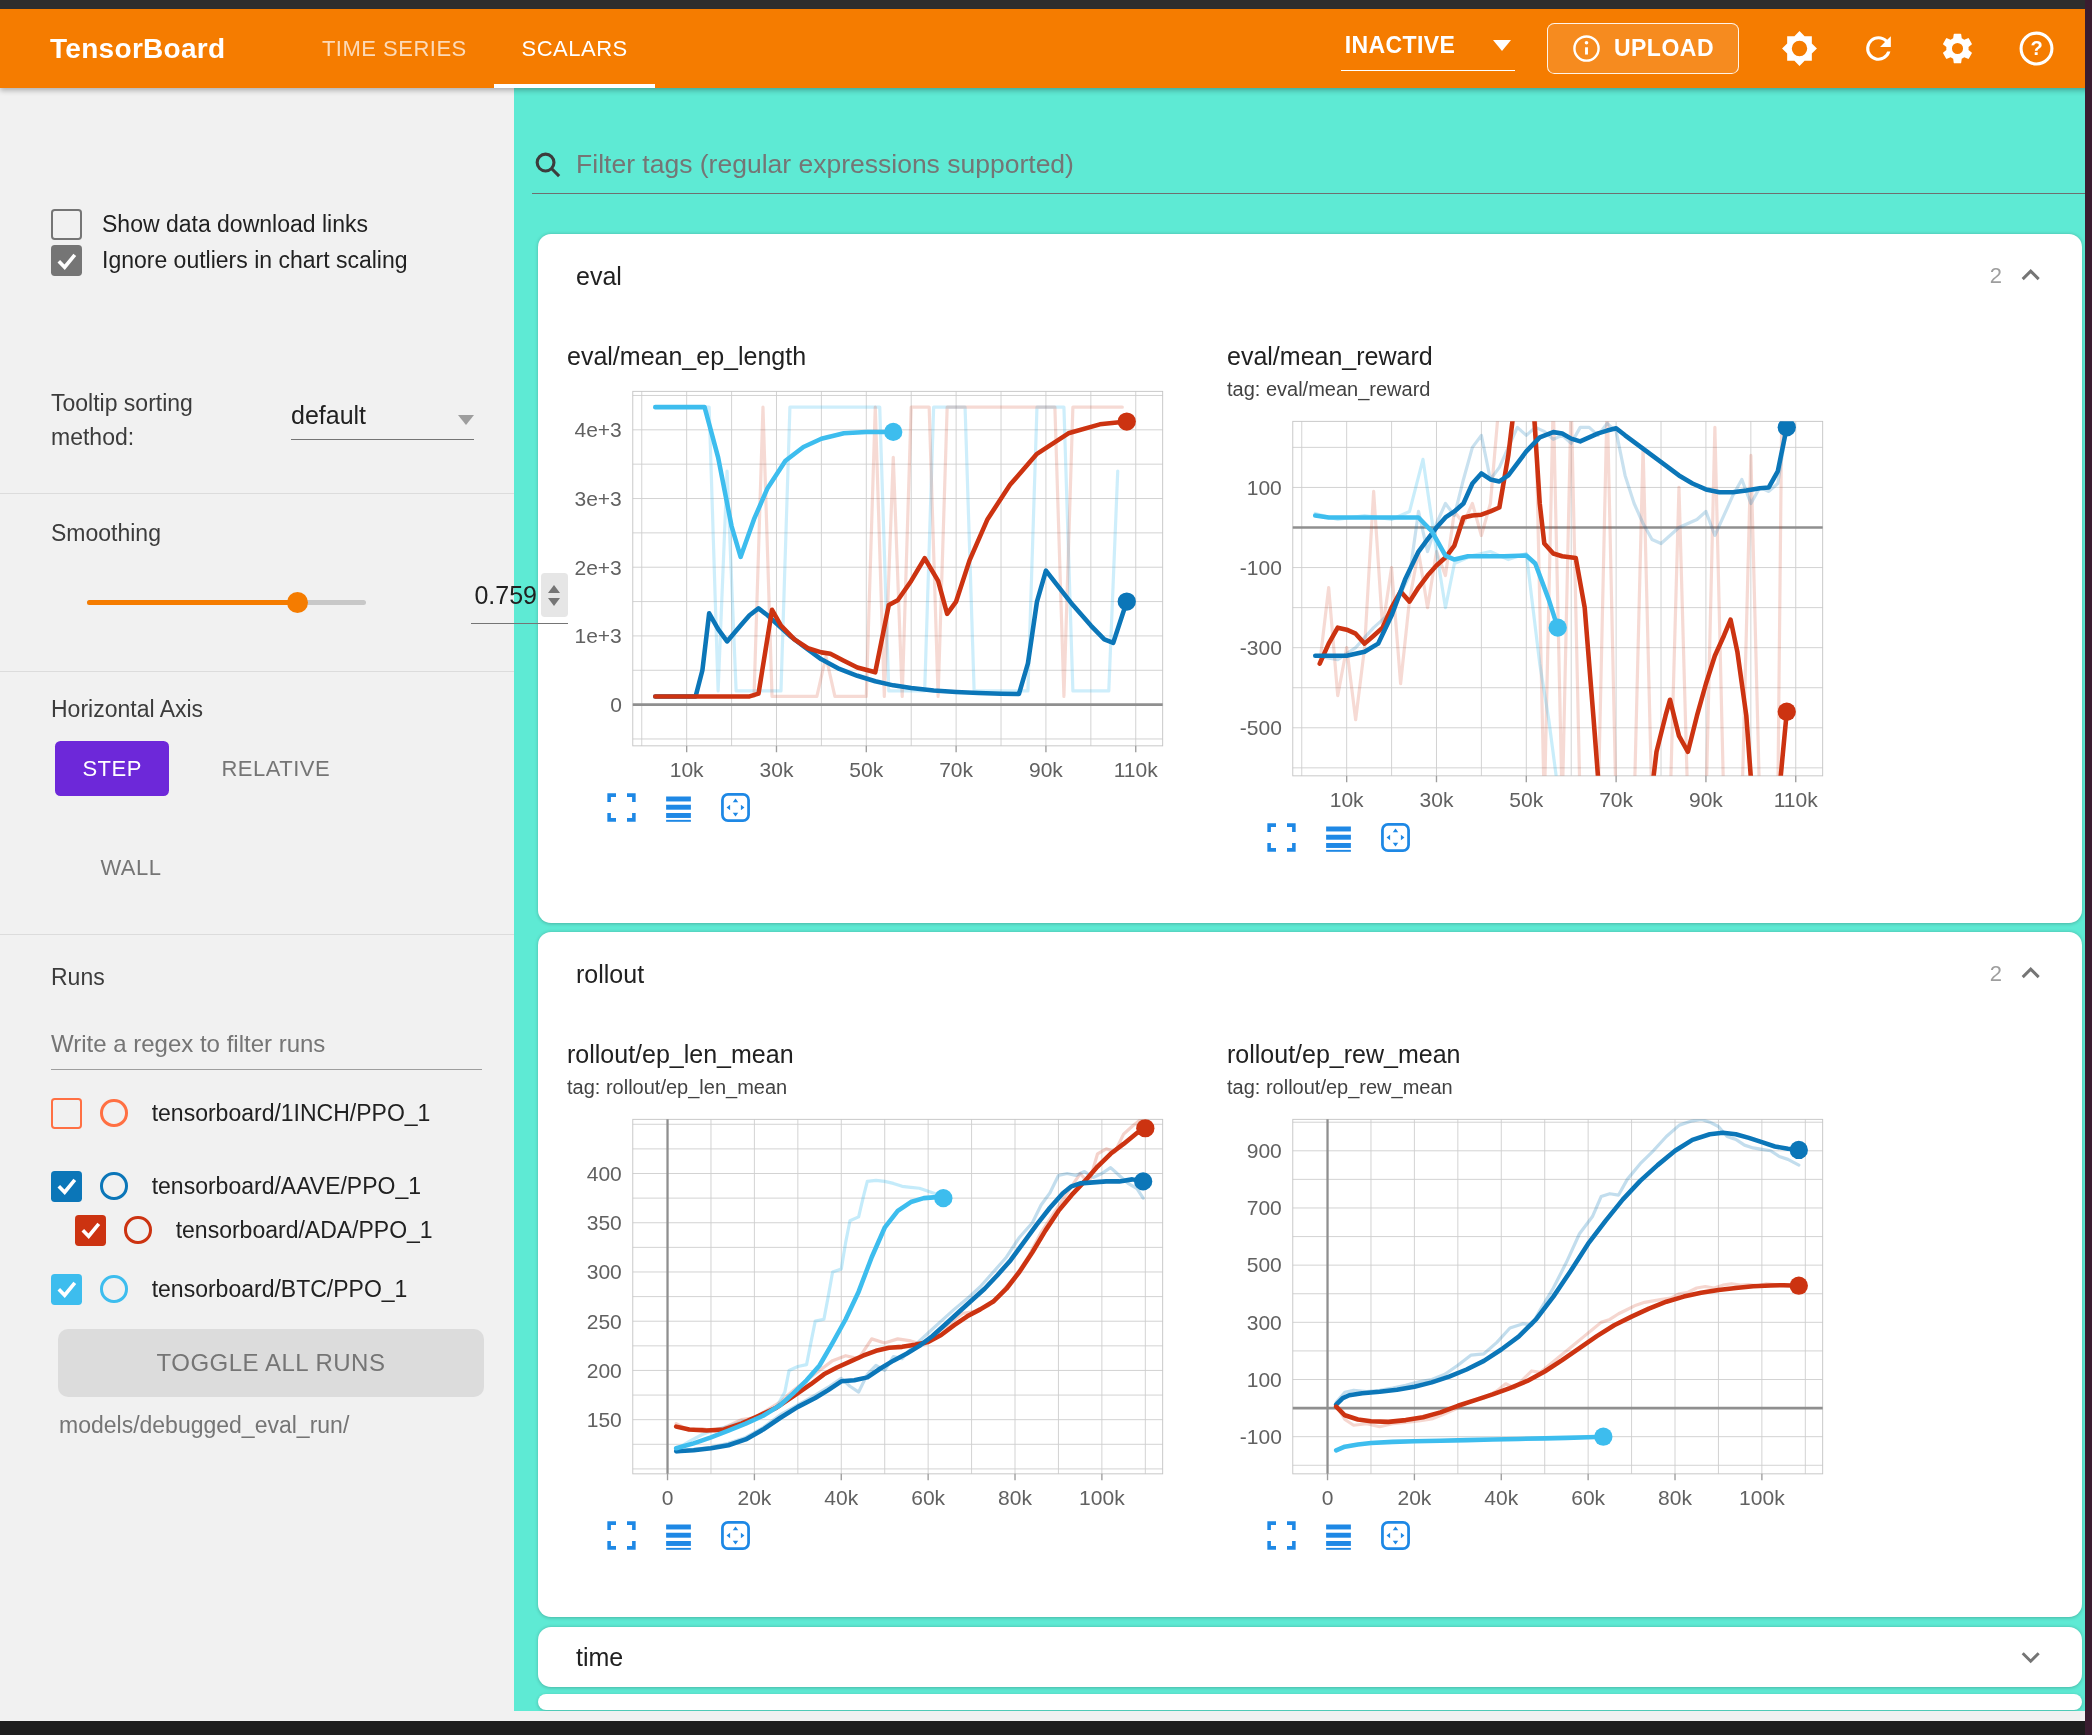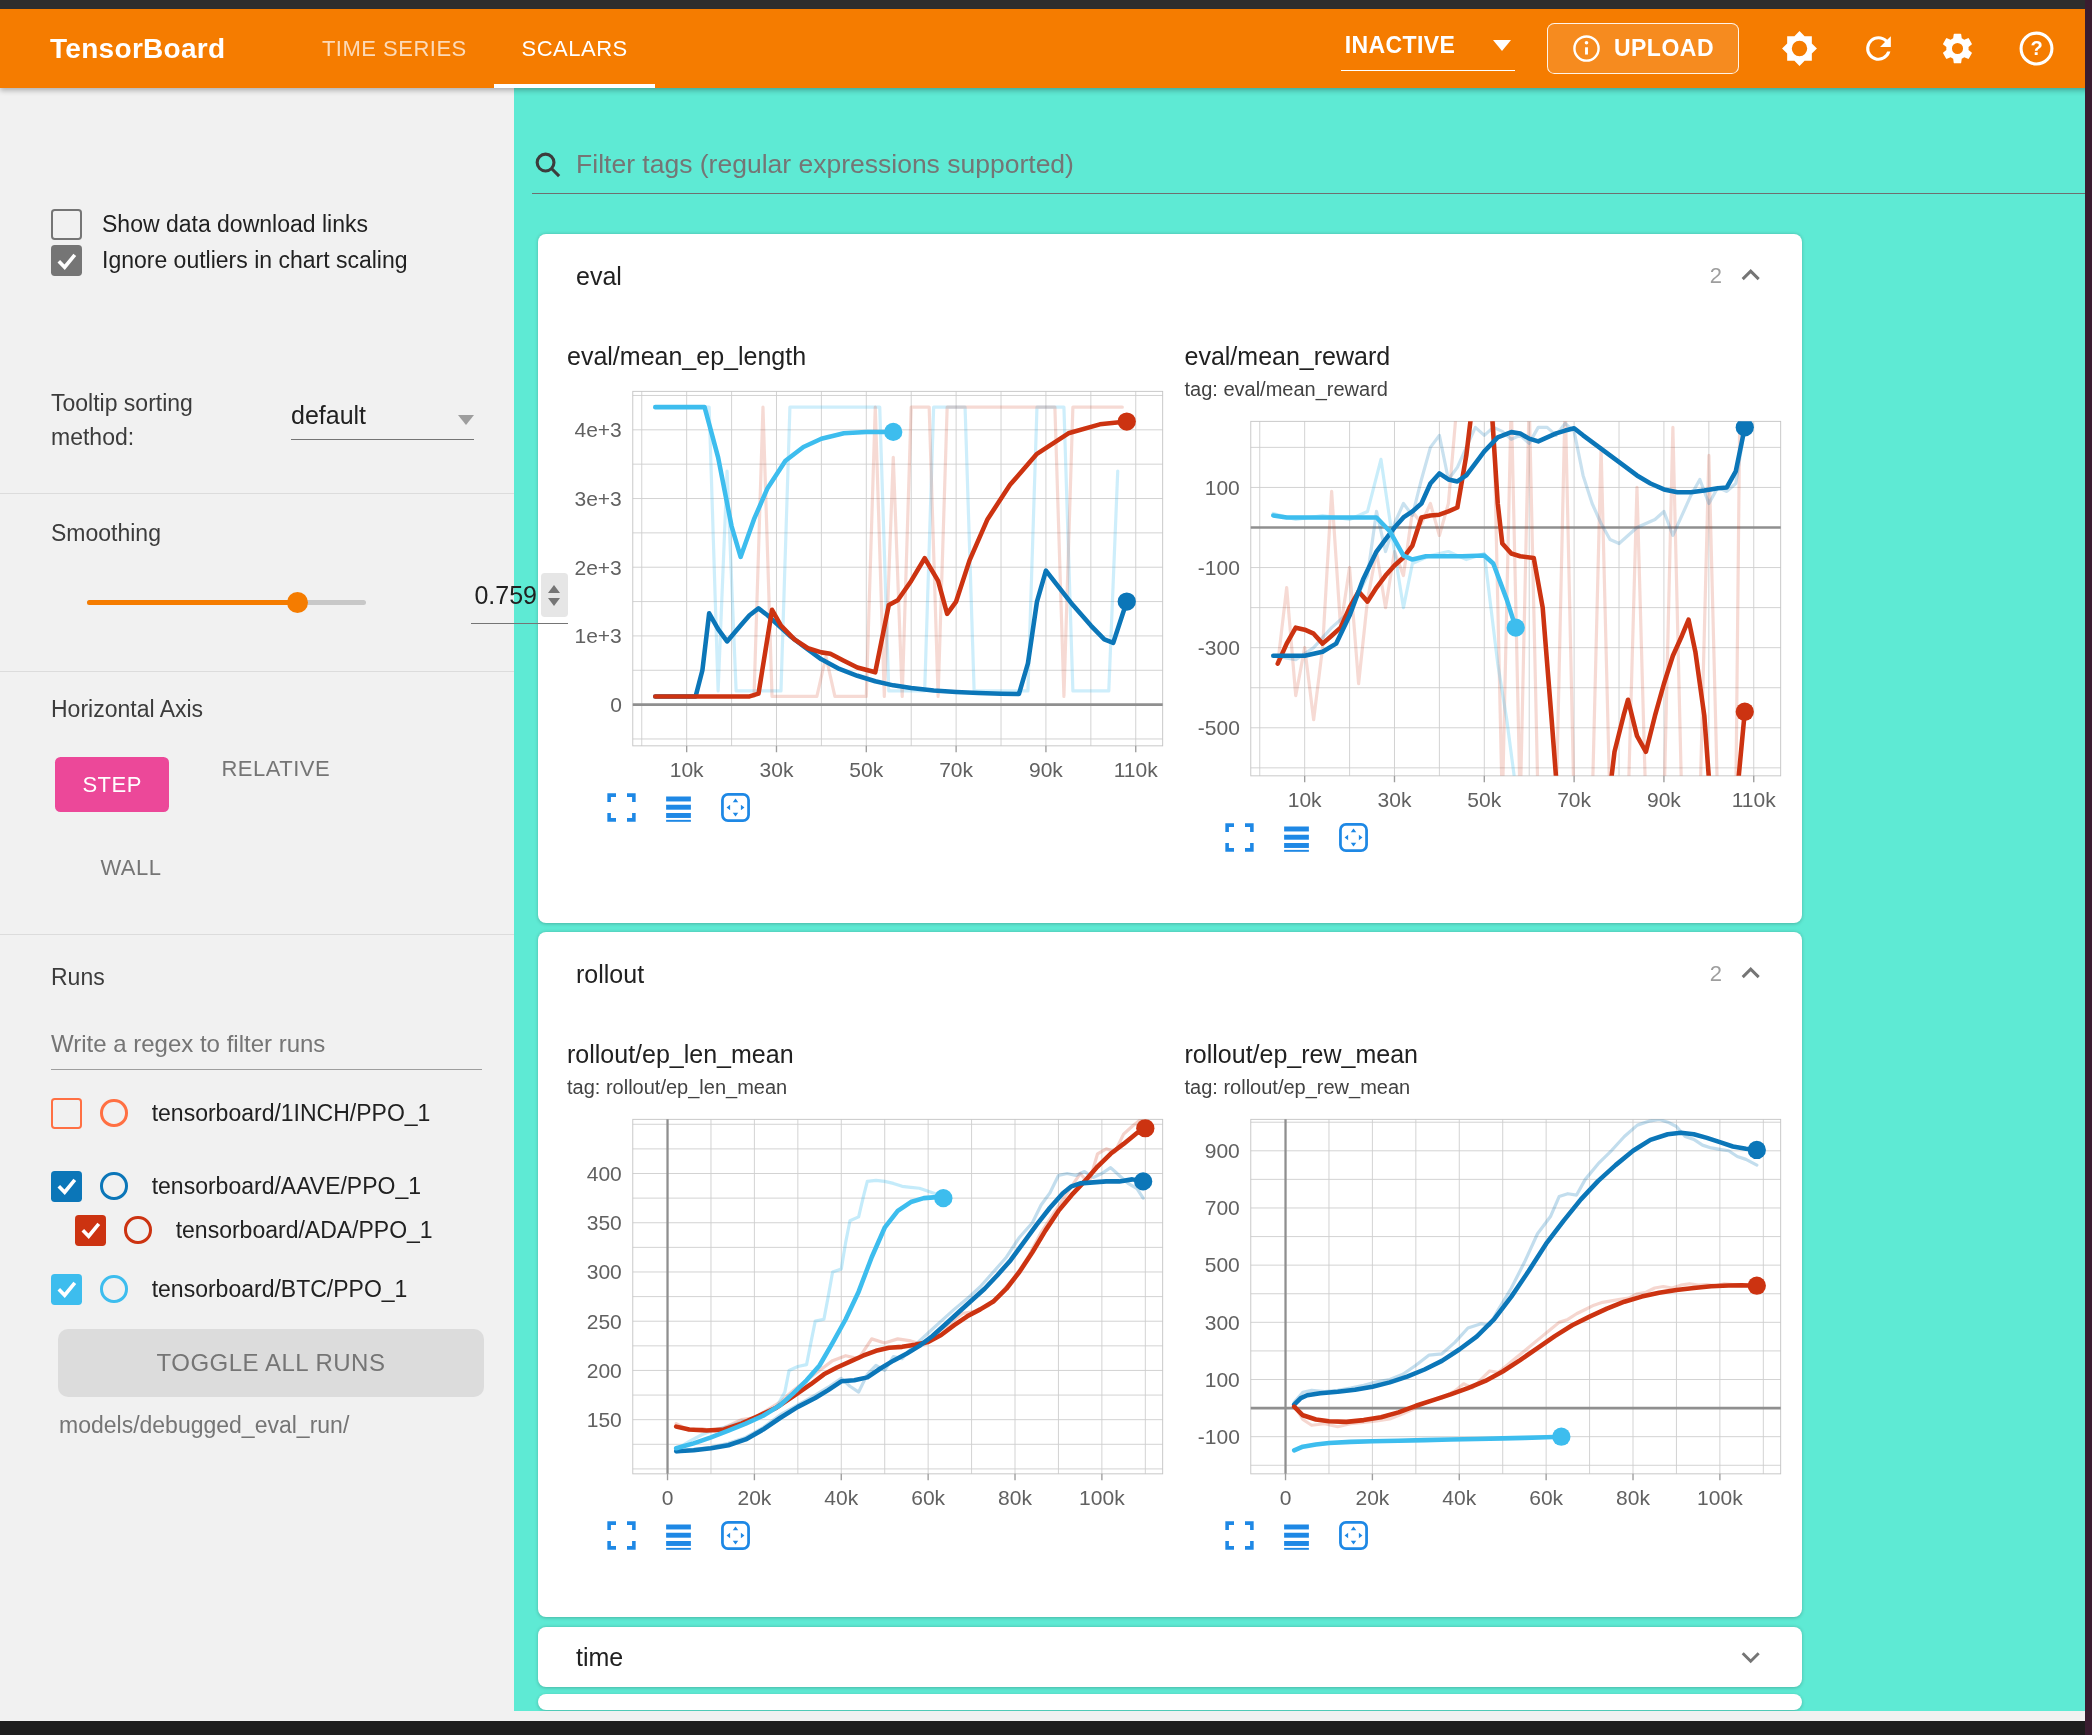--- a/index.html
+++ b/index.html
@@ -54,41 +54,41 @@
   #slider-thumb { position:absolute; top:-8.2px; width:21px; height:21px; border-radius:50%; background:#f57c00; }
   #smooth-box { position:absolute; left:384px; top:-14.6px; display:flex; align-items:center;
                 border-bottom:1.8px solid #757575; padding-bottom:5.5px; }
   #smooth-value { font-size:25px; color:#212121; width:66px; text-align:right; }
   #smooth-spinner { width:27.4px; height:44px; background:#e6e6e6; border-radius:3.7px; margin-left:3.7px;
                     display:flex; flex-direction:column; align-items:center; justify-content:center; gap:5.5px; }
   .spin-up { width:0; height:0; border-left:6.4px solid transparent; border-right:6.4px solid transparent; border-bottom:8.2px solid #757575; }
   .spin-dn { width:0; height:0; border-left:6.4px solid transparent; border-right:6.4px solid transparent; border-top:8.2px solid #757575; }
   
   .axis-btn { position:absolute; font-size:22px; letter-spacing:0.5px; color:#757575; padding:14.6px 27.4px; border-radius:5.5px; }
-  .axis-btn.selected { background:#ec4899; color:#fff;margin-top:16px; }
+  .axis-btn.selected { background:#6d28d9; color:#fff; }
   
   #runs-filter { position:absolute; left:51px; top:941px; width:431px; border-bottom:1.8px solid #9e9e9e; padding-bottom:11px; }
   #runs-filter span { font-size:24px; color:#757575; }
   .run-row { position:absolute; left:51px; display:flex; align-items:center; height:44px; }
   .run-cbox { width:31px; height:31px; border-radius:3.7px; flex:0 0 auto; display:flex; align-items:center; justify-content:center; }
   .run-cbox.off { background:transparent; }
   .run-circle { width:27.4px; height:27.4px; border-radius:50%; flex:0 0 auto; margin-left:18.3px; background:transparent; }
   .run-label { font-size:23px; color:#212121; margin-left:24px; white-space:nowrap; }
   #toggle-all { position:absolute; left:58px; top:1240px; width:426px; height:68px; background:#dcdcdc; border:none;
                 border-radius:10px; color:#757575; font-size:24px; letter-spacing:0.5px;
                 font-family:"Liberation Sans",sans-serif; }
   #runs-footer { position:absolute; left:51px; top:1323px; font-size:23px; color:#757575;margin-left:8px; }
 
   
   #main { position:absolute; left:514px; top:78px; width:1579px; height:1633px; background:#5eead4; overflow:hidden; }
   #tag-filter { position:absolute; left:18.3px; top:71px; width:1562px; border-bottom:1.8px solid #6f6f6f; padding-bottom:12.8px;
                 display:flex; align-items:center; gap:12.8px; }
   #tag-filter svg { width:31px; height:31px; }
   #tag-filter span { font-size:26.5px; color:#757575; }
-  .card { position:absolute; left:24px; width:1264px; background:#fff; border-radius:8px;
+  .card { position:absolute; left:24px; width:1544px; background:#fff; border-radius:13px;
           box-shadow:0 0.9px 3.7px rgba(0,0,0,.22); overflow:hidden; }
   .card-head { height:84px; display:flex; align-items:center; padding:0 38px; }
   .card-title { font-size:25px; color:#212121; }
   .card-right { margin-left:auto; display:flex; align-items:center; gap:14.6px; }
   .card-count { font-size:22px; color:#9e9e9e; }
   .chev { width:27.4px; height:27.4px; color:#757575; }
   .chev svg { width:100%; height:100%; }
   .charts-row { display:flex; padding-left:29px; }
   .chart-block { width:660px; padding-top:24px; }
   .chart-title { font-size:25px; color:#212121; }

